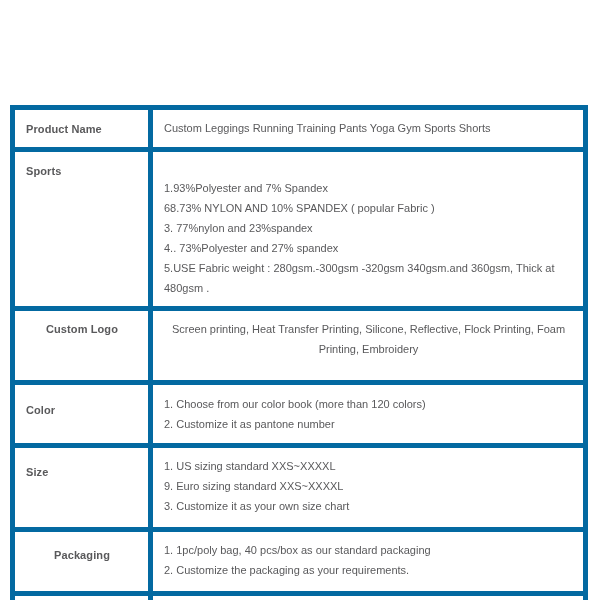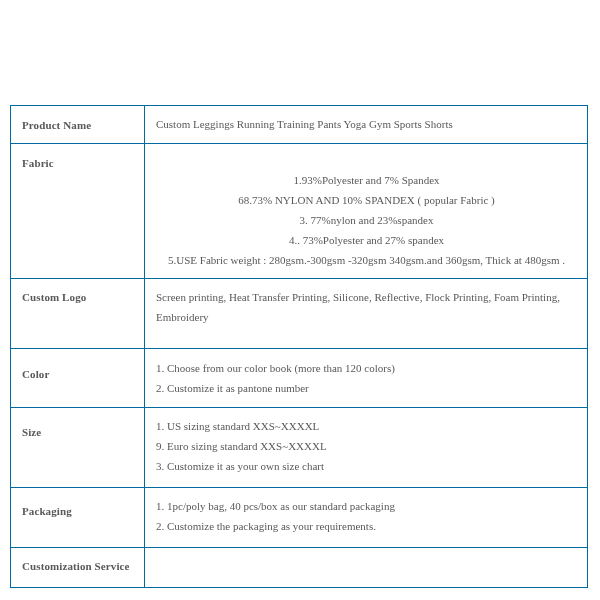--- a/index.html
+++ b/index.html
@@ -32,28 +32,27 @@
     border-collapse: collapse;
     table-layout: fixed;
     background: #ffffff;
   }
 
   table.spec-table tr {
     background: #ffffff;
   }
 
   table.spec-table td {
-    border: 1px solid #0369a1;
+    border: 5px solid #0369a1;
     vertical-align: top;
     padding: 9px 10px 9px 11px;
     font-size: 11px;
     line-height: 20px;
     color: #59595b;
     background: #ffffff;
-    font-family: Liberation Serif, serif;
   }
 
   td.label-cell {
     width: 112px;
     font-weight: bold;
     color: #333336;
     font-size: 11px;
     line-height: 18px;
     letter-spacing: 0.1px;
   }
@@ -69,33 +68,33 @@
   .value-cell .line {
     display: block;
     white-space: pre-wrap;
   }
 
   
   tr.row-product td { padding-top: 8px; padding-bottom: 8px; }
   tr.row-product td.label-cell { padding-top: 9px; }
 
   tr.row-fabric td.label-cell { padding-top: 9px; }
-  tr.row-fabric td.value-cell { padding-top: 26px; padding-bottom: 8px; text-align: center; }
+  tr.row-fabric td.value-cell { padding-top: 26px; padding-bottom: 8px; }
 
   tr.row-fabric-features td { padding-top: 8px; padding-bottom: 8px; }
 
-  tr.row-custom-logo td { padding-top: 8px; padding-bottom: 21px; }
+  tr.row-custom-logo td { padding-top: 8px; padding-bottom: 21px; text-align: center; }
 
   tr.row-color td.label-cell { padding-top: 15px; }
   tr.row-color td.value-cell { padding-top: 9px; }
 
   tr.row-size td.label-cell { padding-top: 14px; }
   tr.row-size td.value-cell { padding-top: 8px; padding-bottom: 11px; }
 
-  tr.row-packaging td.label-cell { padding-top: 13px; }
+  tr.row-packaging td.label-cell { padding-top: 13px; text-align: center; }
   tr.row-packaging td.value-cell { padding-top: 8px; padding-bottom: 11px; }
 
   tr.row-customization td { padding-top: 9px; padding-bottom: 11px; }
   tr.row-customization td.label-cell { line-height: 19px; }
 </style>
 </head>
 <body>
 
 <div class="page">
   <div class="spec-table-wrap">
@@ -103,21 +102,21 @@
       <tbody>
 
         <tr class="row-product">
           <td class="label-cell">Product Name</td>
           <td class="value-cell">
             <span class="line">Custom Leggings Running Training Pants Yoga Gym Sports Shorts</span>
           </td>
         </tr>
 
         <tr class="row-fabric">
-          <td class="label-cell">Fabric</td>
+          <td class="label-cell">Sports</td>
           <td class="value-cell">
             <span class="line">1.93%Polyester and 7% Spandex</span>
             <span class="line">68.73% NYLON AND 10% SPANDEX ( popular Fabric )</span>
             <span class="line">3. 77%nylon and 23%spandex</span>
             <span class="line">4.. 73%Polyester and 27% spandex</span>
             <span class="line">5.USE Fabric weight : 280gsm.-300gsm -320gsm 340gsm.and 360gsm, Thick at 480gsm .</span>
           </td>
         </tr>
 
 

